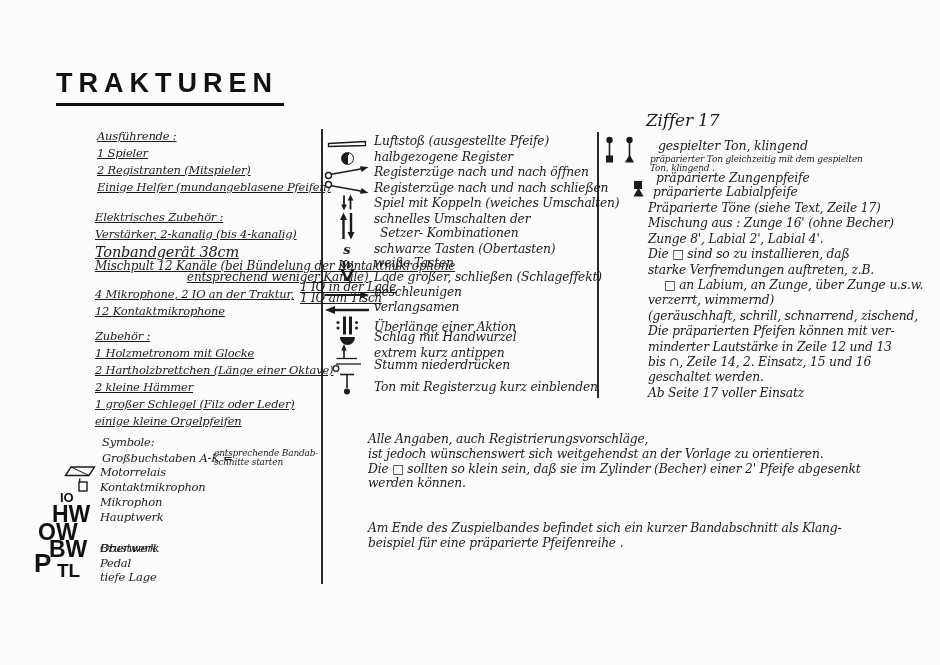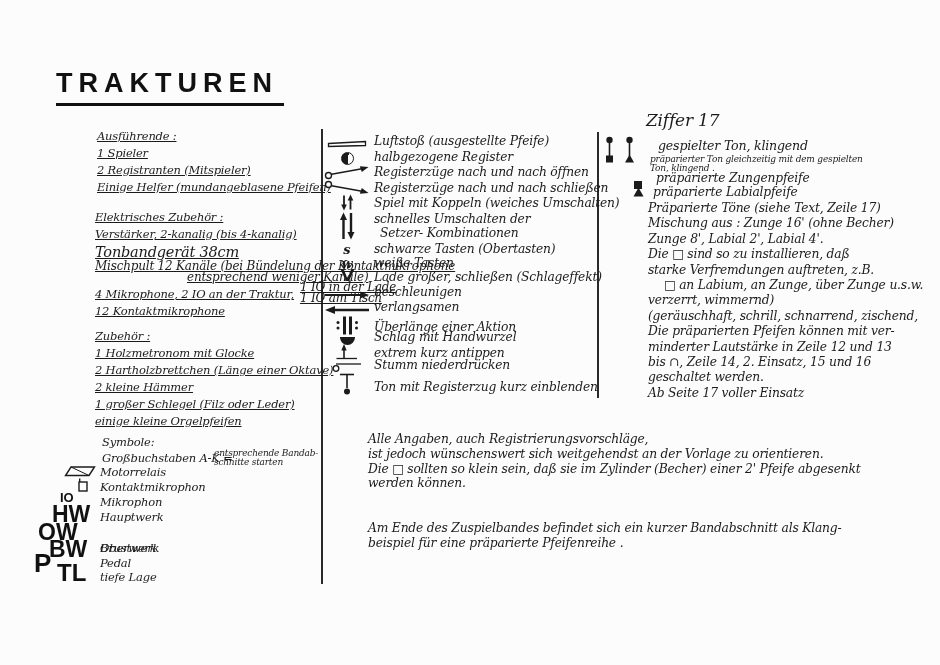--- a/index.html
+++ b/index.html
@@ -116,21 +116,21 @@
 
   <div class="abs print bigletter" style="left:38px;top:521px;font-size:23px">OW</div>
   <div class="abs hw s11" style="left:100px;top:540px">Oberwerk</div>
 
   <div class="abs print bigletter" style="left:49px;top:538px;font-size:23px">BW</div>
   <div class="abs hw s11" style="left:100px;top:540px">Brustwerk</div>
 
   <div class="abs print bigletter" style="left:34px;top:550px;font-size:26px">P</div>
   <div class="abs hw s11" style="left:100px;top:555px">Pedal</div>
 
-  <div class="abs print bigletter" style="left:57px;top:561px;font-size:24px">TL</div>
+  <div class="abs print bigletter" style="left:57px;top:561px;font-size:19px">TL</div>
   <div class="abs hw s11" style="left:100px;top:569px">tiefe Lage</div>
 
   <div class="abs" style="left:324px;top:131px;width:272px;height:260px">
 
     <div class="lrow" style="top:2px">
       <span class="icell">
         <svg width="40" height="9" viewBox="0 0 40 9">
             <polygon points="1.5,3.5 38.5,1.5 38.5,5.5 1.5,6.5" fill="none" stroke="#1b1b1b" stroke-width="1.3"></polygon>
           </svg>
       </span>

